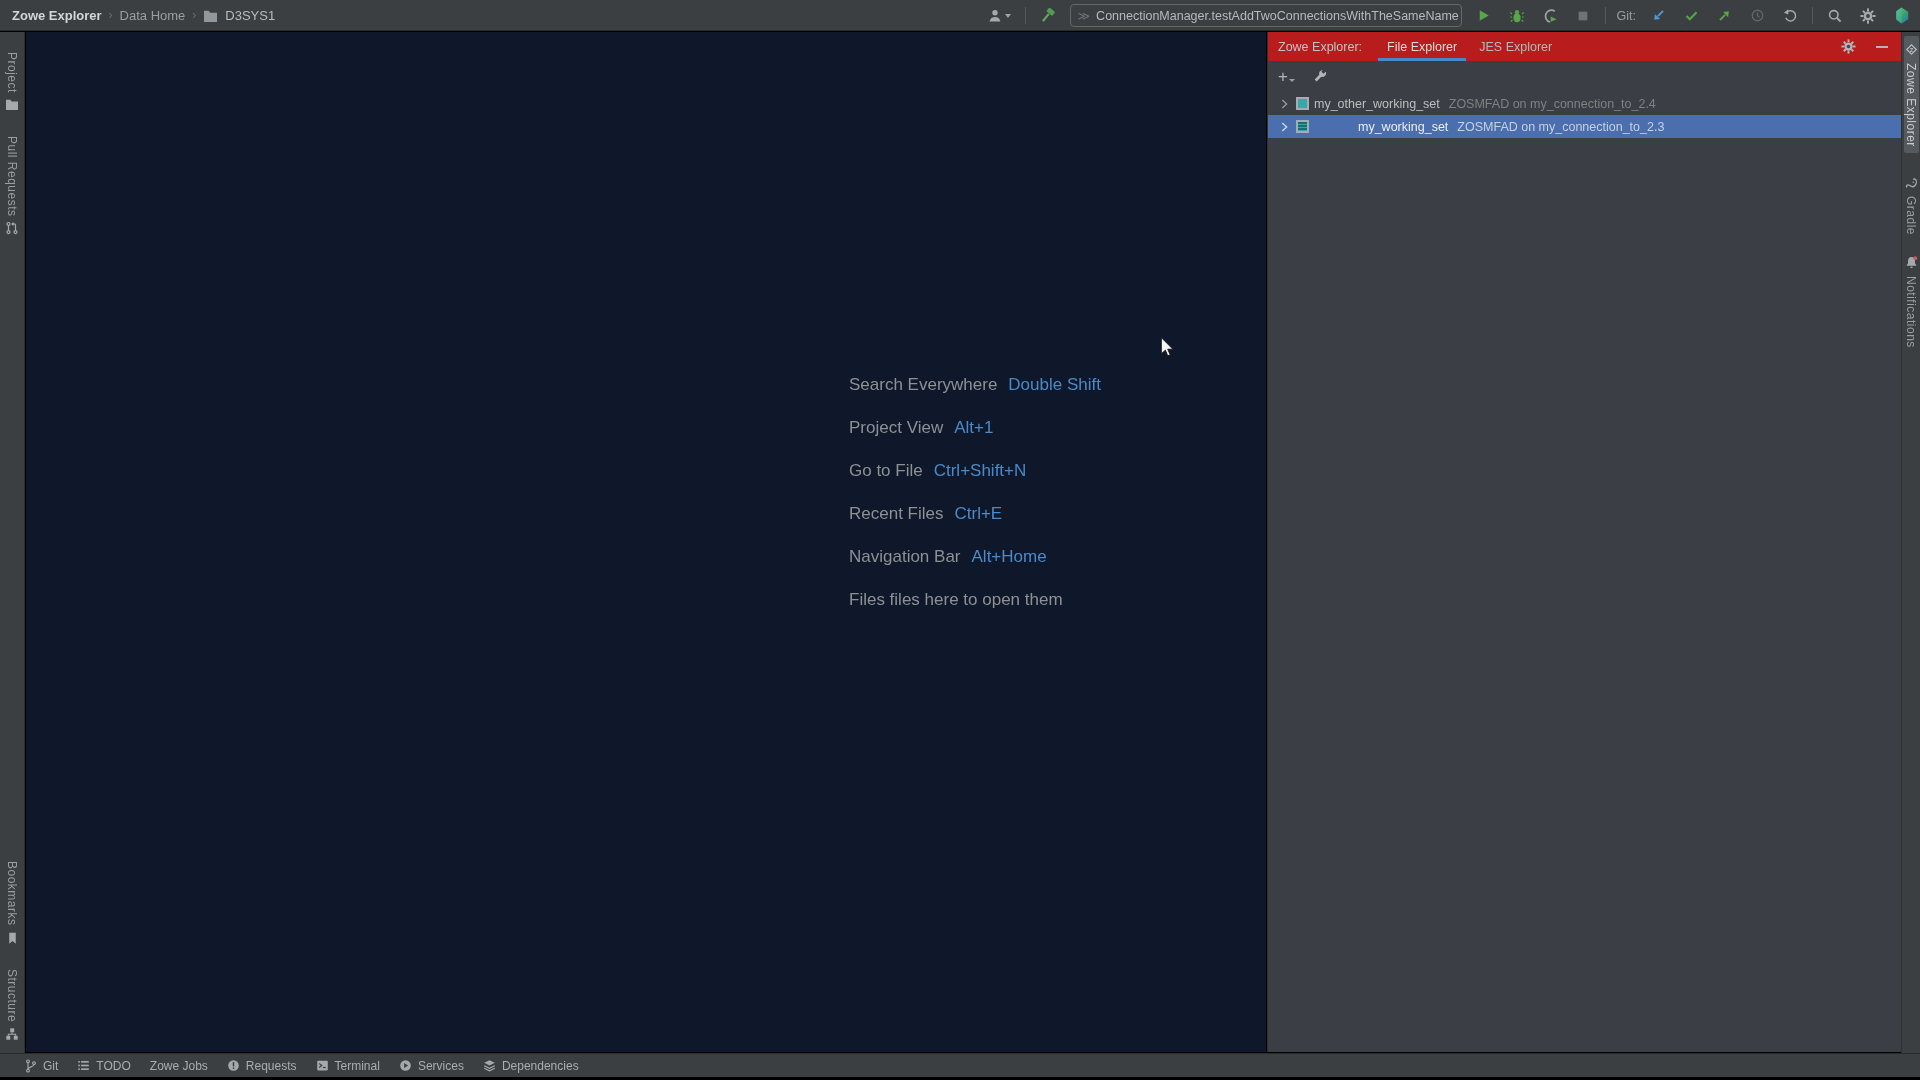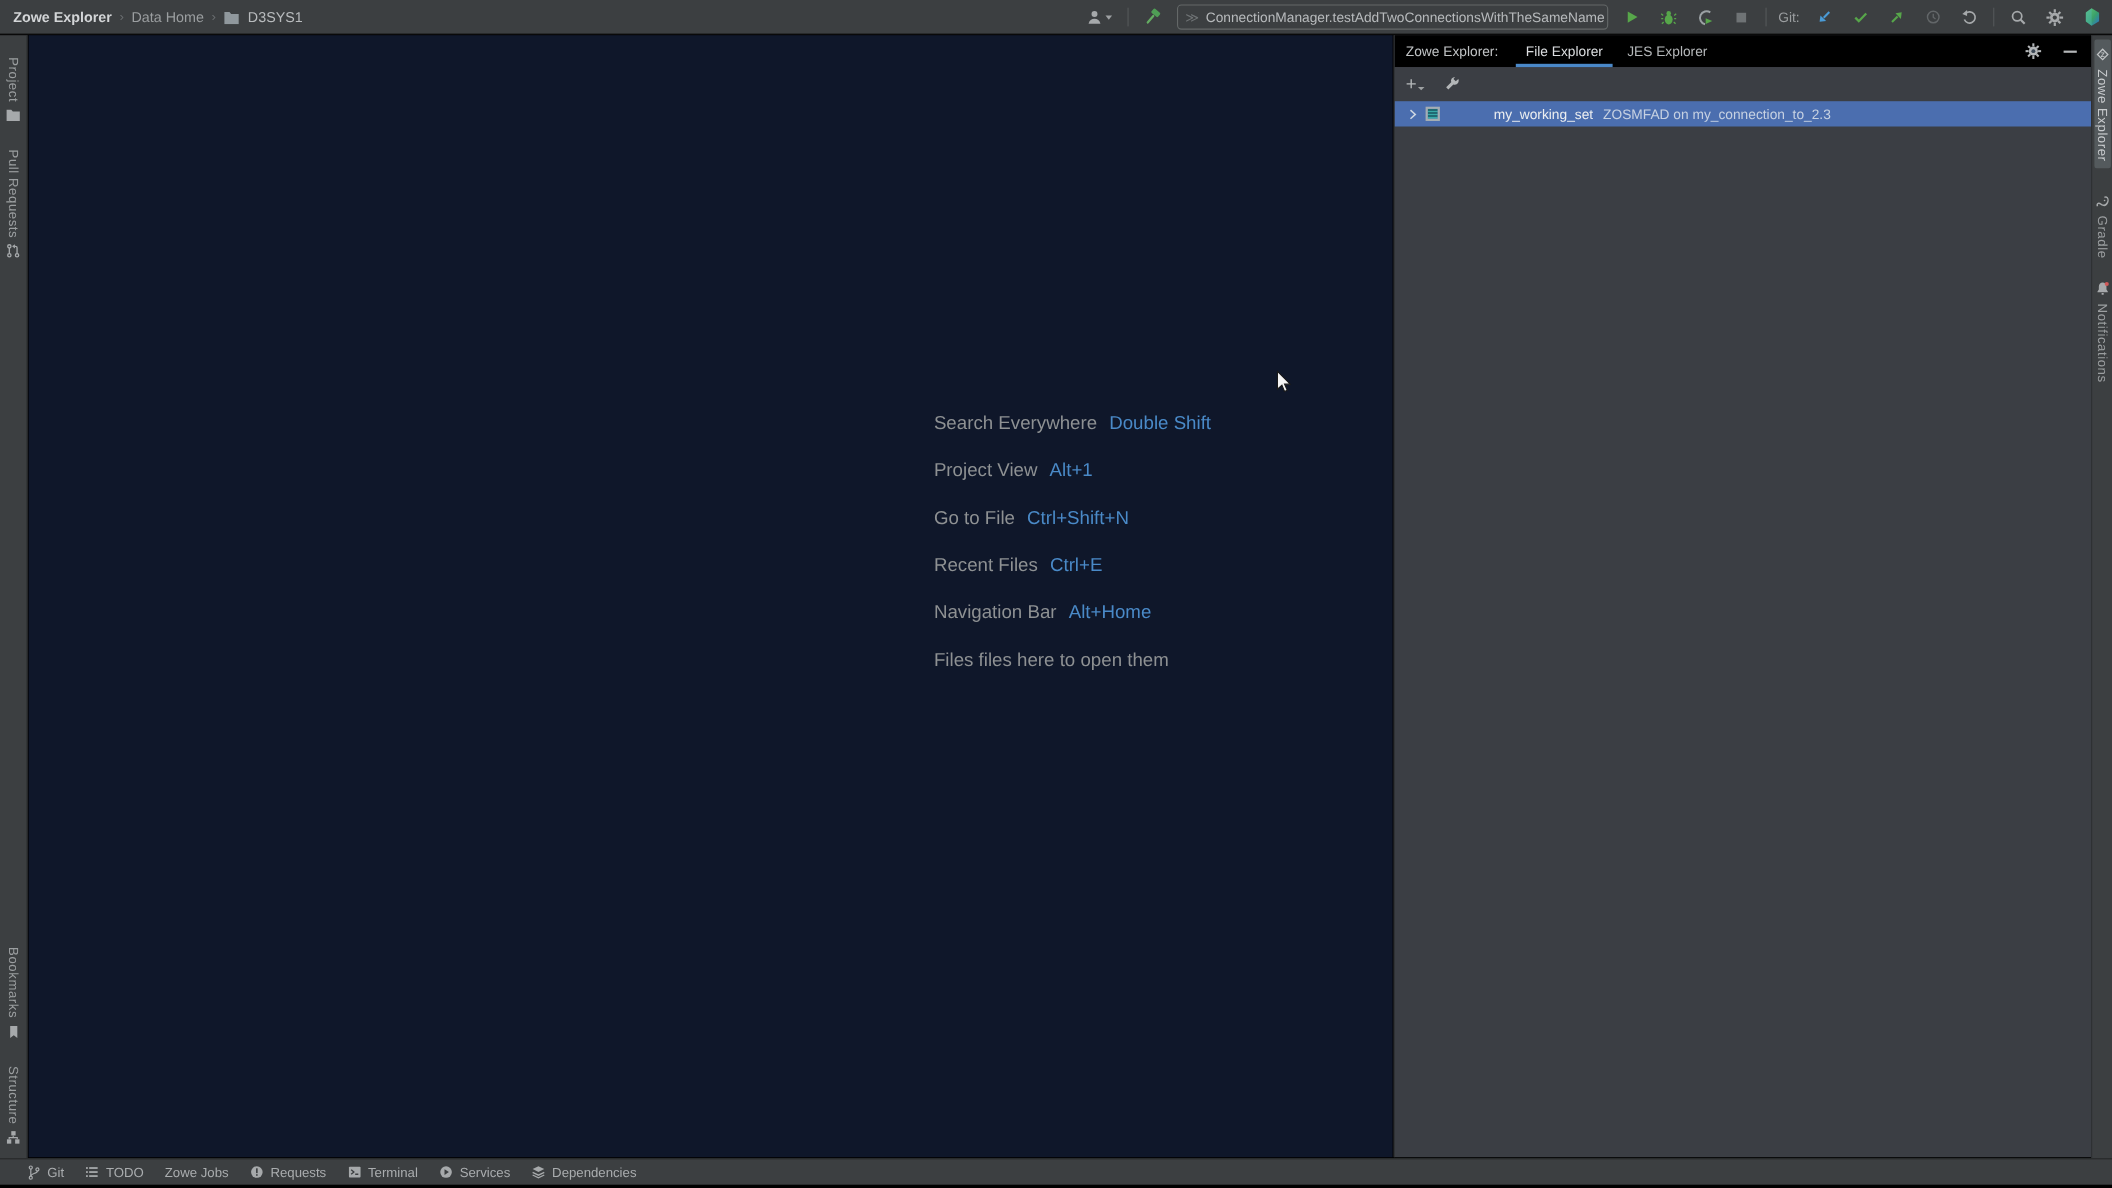--- a/index.html
+++ b/index.html
@@ -54,21 +54,21 @@
             background:#0f172a; }
   #shortcuts { position:absolute; left:823px; top:343px; }
   .sc-row { display:flex; align-items:baseline; gap:11px; height:18px; margin-bottom:25px;
             font-size:17px; white-space:nowrap; }
   .sc-label { color:#8e9193; }
   .sc-key { color:#4a8ac8; }
 
   
   #panel { position:absolute; left:1267px; top:32px; width:634px; height:1020px;
            background:#3b3e44; border-left:1px solid #2e3133; }
-  #panel-header { height:29px; background:#000000; display:flex; align-items:center;
+  #panel-header { height:29px; background:#b91c1c; display:flex; align-items:center;
                   padding:0 8px 0 10px; }
   #panel-title { font-size:12.5px; color:#c0c3c5; margin-right:14px; white-space:nowrap; }
   .panel-tab { position:relative; height:29px; display:flex; align-items:center;
                padding:0 11px; font-size:12.5px; color:#b5b8ba; cursor:default; }
   .panel-tab.selected { color:#dcdee0; }
   .panel-tab.selected::after { content:""; position:absolute; left:2px; right:2px; bottom:0;
                height:3px; background:#4a88c8; }
   #panel-header-right { margin-left:auto; display:flex; align-items:center; gap:12px; }
   .minimize-glyph { width:12px; height:2px; background:#b3b6b8; }
 
@@ -359,20 +359,28 @@
           <span class="plus-caret"></span>
       </span>
       <span class="icon-btn">
         <svg width="15" height="15" viewBox="0 0 16 16">
             <path d="M14 4.6a3.9 3.9 0 0 1-5.2 3.7l-4.9 4.9-2.1-2.1 4.9-4.9A3.9 3.9 0 0 1 10.4 1L8.9 2.9l2.2 2.2L13.6 3c.25.5.4 1 .4 1.6z" fill="#b3b6b8"></path>
           </svg>
       </span>
     </div>
 
     <div id="tree">
+      <div class="tree-row">
+        <svg width="14" height="14" viewBox="0 0 16 16">
+            <polyline points="6,3.5 11,8 6,12.5" fill="none" stroke="#93999e" stroke-width="1.6"></polyline>
+          </svg>
+        <span class="ws-icon"></span>
+        <span class="name">my_other_working_set</span>
+        <span class="detail">ZOSMFAD on my_connection_to_2.4</span>
+      </div>
       <div class="tree-row selected">
         <svg width="14" height="14" viewBox="0 0 16 16">
             <polyline points="6,3.5 11,8 6,12.5" fill="none" stroke="#ccd5e2" stroke-width="1.6"></polyline>
           </svg>
         <span class="ws-icon dotted"></span>
         <span class="name">my_working_set</span>
         <span class="detail">ZOSMFAD on my_connection_to_2.3</span>
       </div>
     </div>
   </div>

